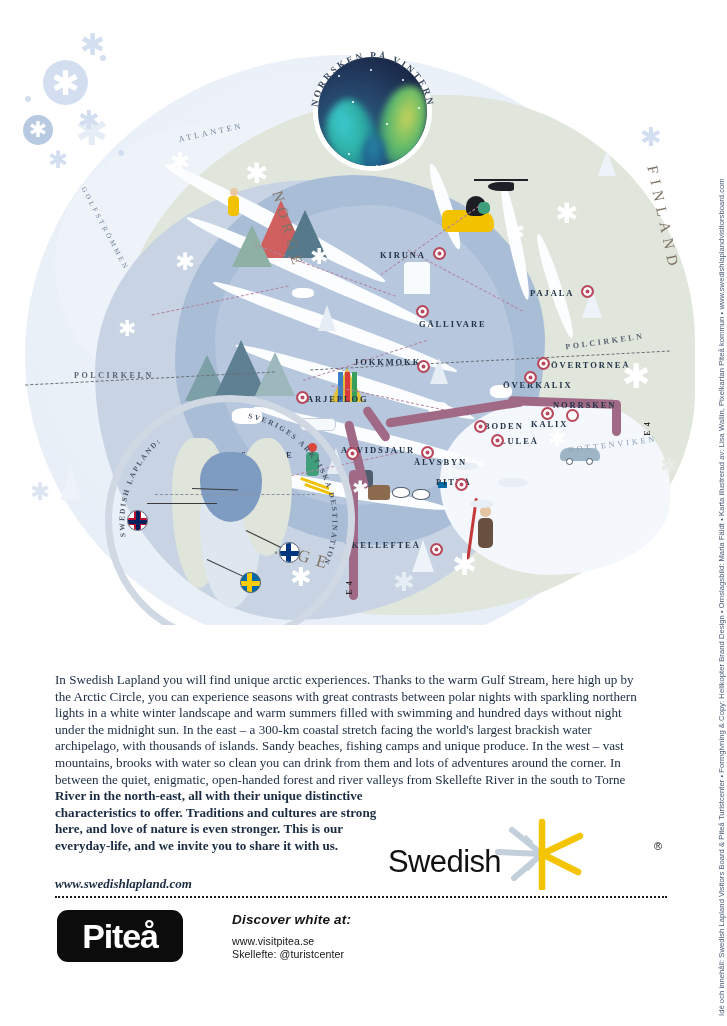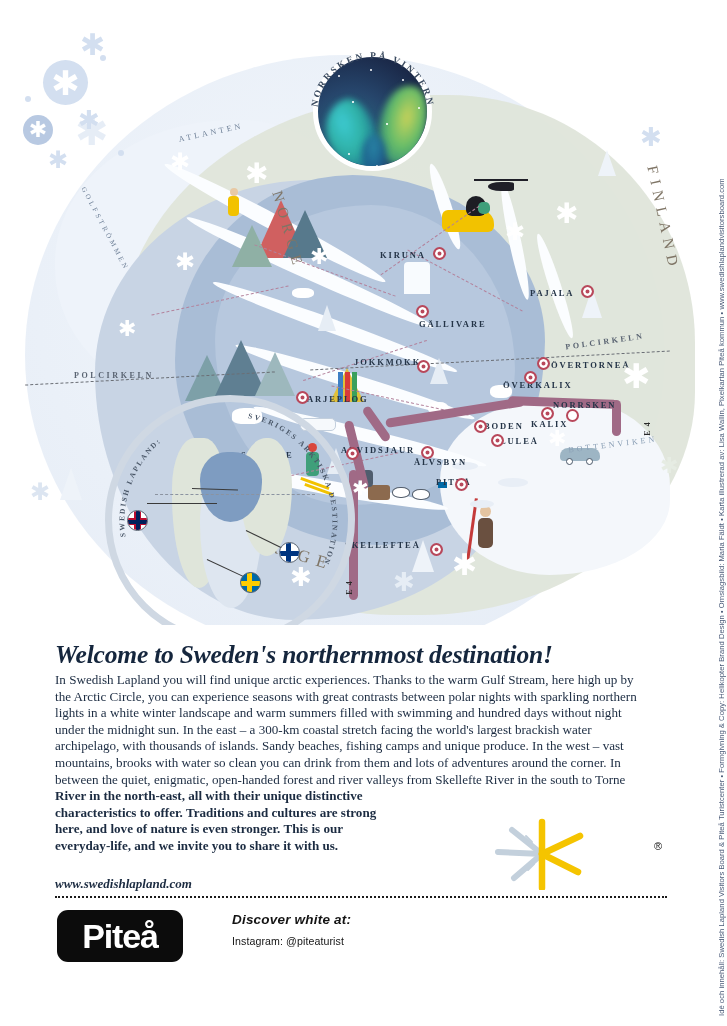--- a/index.html
+++ b/index.html
@@ -517,21 +517,20 @@
     <div class="snow" style="left:452px;top:550px;font-size:30px;color:#fff;">✱</div>
     <div class="snow" style="left:393px;top:570px;font-size:26px;color:#e6edf5;">✱</div>
     <div class="snow" style="left:290px;top:565px;font-size:26px;color:#fff;">✱</div>
     <div class="snow" style="left:352px;top:478px;font-size:20px;color:#fff;">✱</div>
     <div class="snow" style="left:30px;top:480px;font-size:24px;color:#dce5f1;">✱</div>
     <div class="snow" style="left:660px;top:455px;font-size:22px;color:#e6ece3;">✱</div>
     <div class="snow" style="left:118px;top:318px;font-size:22px;color:#fff;">✱</div>
     <div class="snow" style="left:310px;top:246px;font-size:22px;color:#fff;">✱</div>
   </div>
 
-  <h1 id="headline">Welcome to Sweden's northernmost destination!</h1>
 
   <div id="body-copy">
     <span>In Swedish Lapland you will find unique arctic experiences. Thanks to the warm Gulf Stream, here high up by the Arctic Circle, you can experience seasons with great contrasts between polar nights with sparkling northern lights in a white winter landscape and warm summers filled with swimming and hundred days without night under the midnight sun. In the east – a 300-km coastal stretch facing the world's largest brackish water archipelago, with thousands of islands. Sandy beaches, fishing camps and unique produce. In the west – vast mountains, brooks with water so clean you can drink from them and lots of adventures around the corner. In between the quiet, enigmatic, open-handed forest and river valleys from Skellefte River in the south to Torne </span><span class="narrow">River in the north-east, all with their unique distinctive characteristics to offer. Traditions and cultures are strong here, and love of nature is even stronger. This is our everyday-life, and we invite you to share it with us.</span>
   </div>
 
   <div id="site-url">www.swedishlapland.com</div>
 
   <div id="sl-logo">
     <svg class="burst" width="120" height="74" viewBox="0 0 120 74" style="left:96px;top:-2px;">
       <g stroke="#c3d0dc" stroke-width="6" stroke-linecap="round">
@@ -542,31 +541,33 @@
       <g stroke="#f5c400" stroke-width="6.5" stroke-linecap="round">
         <line x1="58" y1="6" x2="58" y2="72"></line>
         <line x1="58" y1="38" x2="96" y2="20"></line>
         <line x1="58" y1="38" x2="94" y2="56"></line>
       </g>
       <g stroke="#c3d0dc" stroke-width="2" stroke-linecap="round">
         <line x1="42" y1="20" x2="48" y2="26"></line>
         <line x1="44" y1="54" x2="50" y2="48"></line>
       </g>
     </svg>
+    <div class="word w1">Swedish</div>
     <div class="reg">®</div>
   </div>
 
   <div id="divider"></div>
 
   <div id="pitea-logo">
     <span>Piteå</span>
   </div>
 
   <div id="discover">
     <div class="dtitle">Discover white at:</div>
-    <div class="dline">Instagram: @piteaturist</div>
+    <div class="dline">www.visitpitea.se</div>
+    <div class="dline">Skellefte: @turistcenter</div>
   </div>
 
   <div id="credits">
     <div class="vtext">Idé och innehåll: Swedish Lapland Visitors Board &amp; Piteå Turistcenter • Formgivning &amp; Copy: Helikopter Brand Design • Omslagsbild: Maria Fäldt • Karta illustrerad av: Lisa Wallin, Pixelkartan Piteå kommun • www.swedishlaplandvisitorsboard.com</div>
   </div>
 
 </div>
 
 </body></html>

